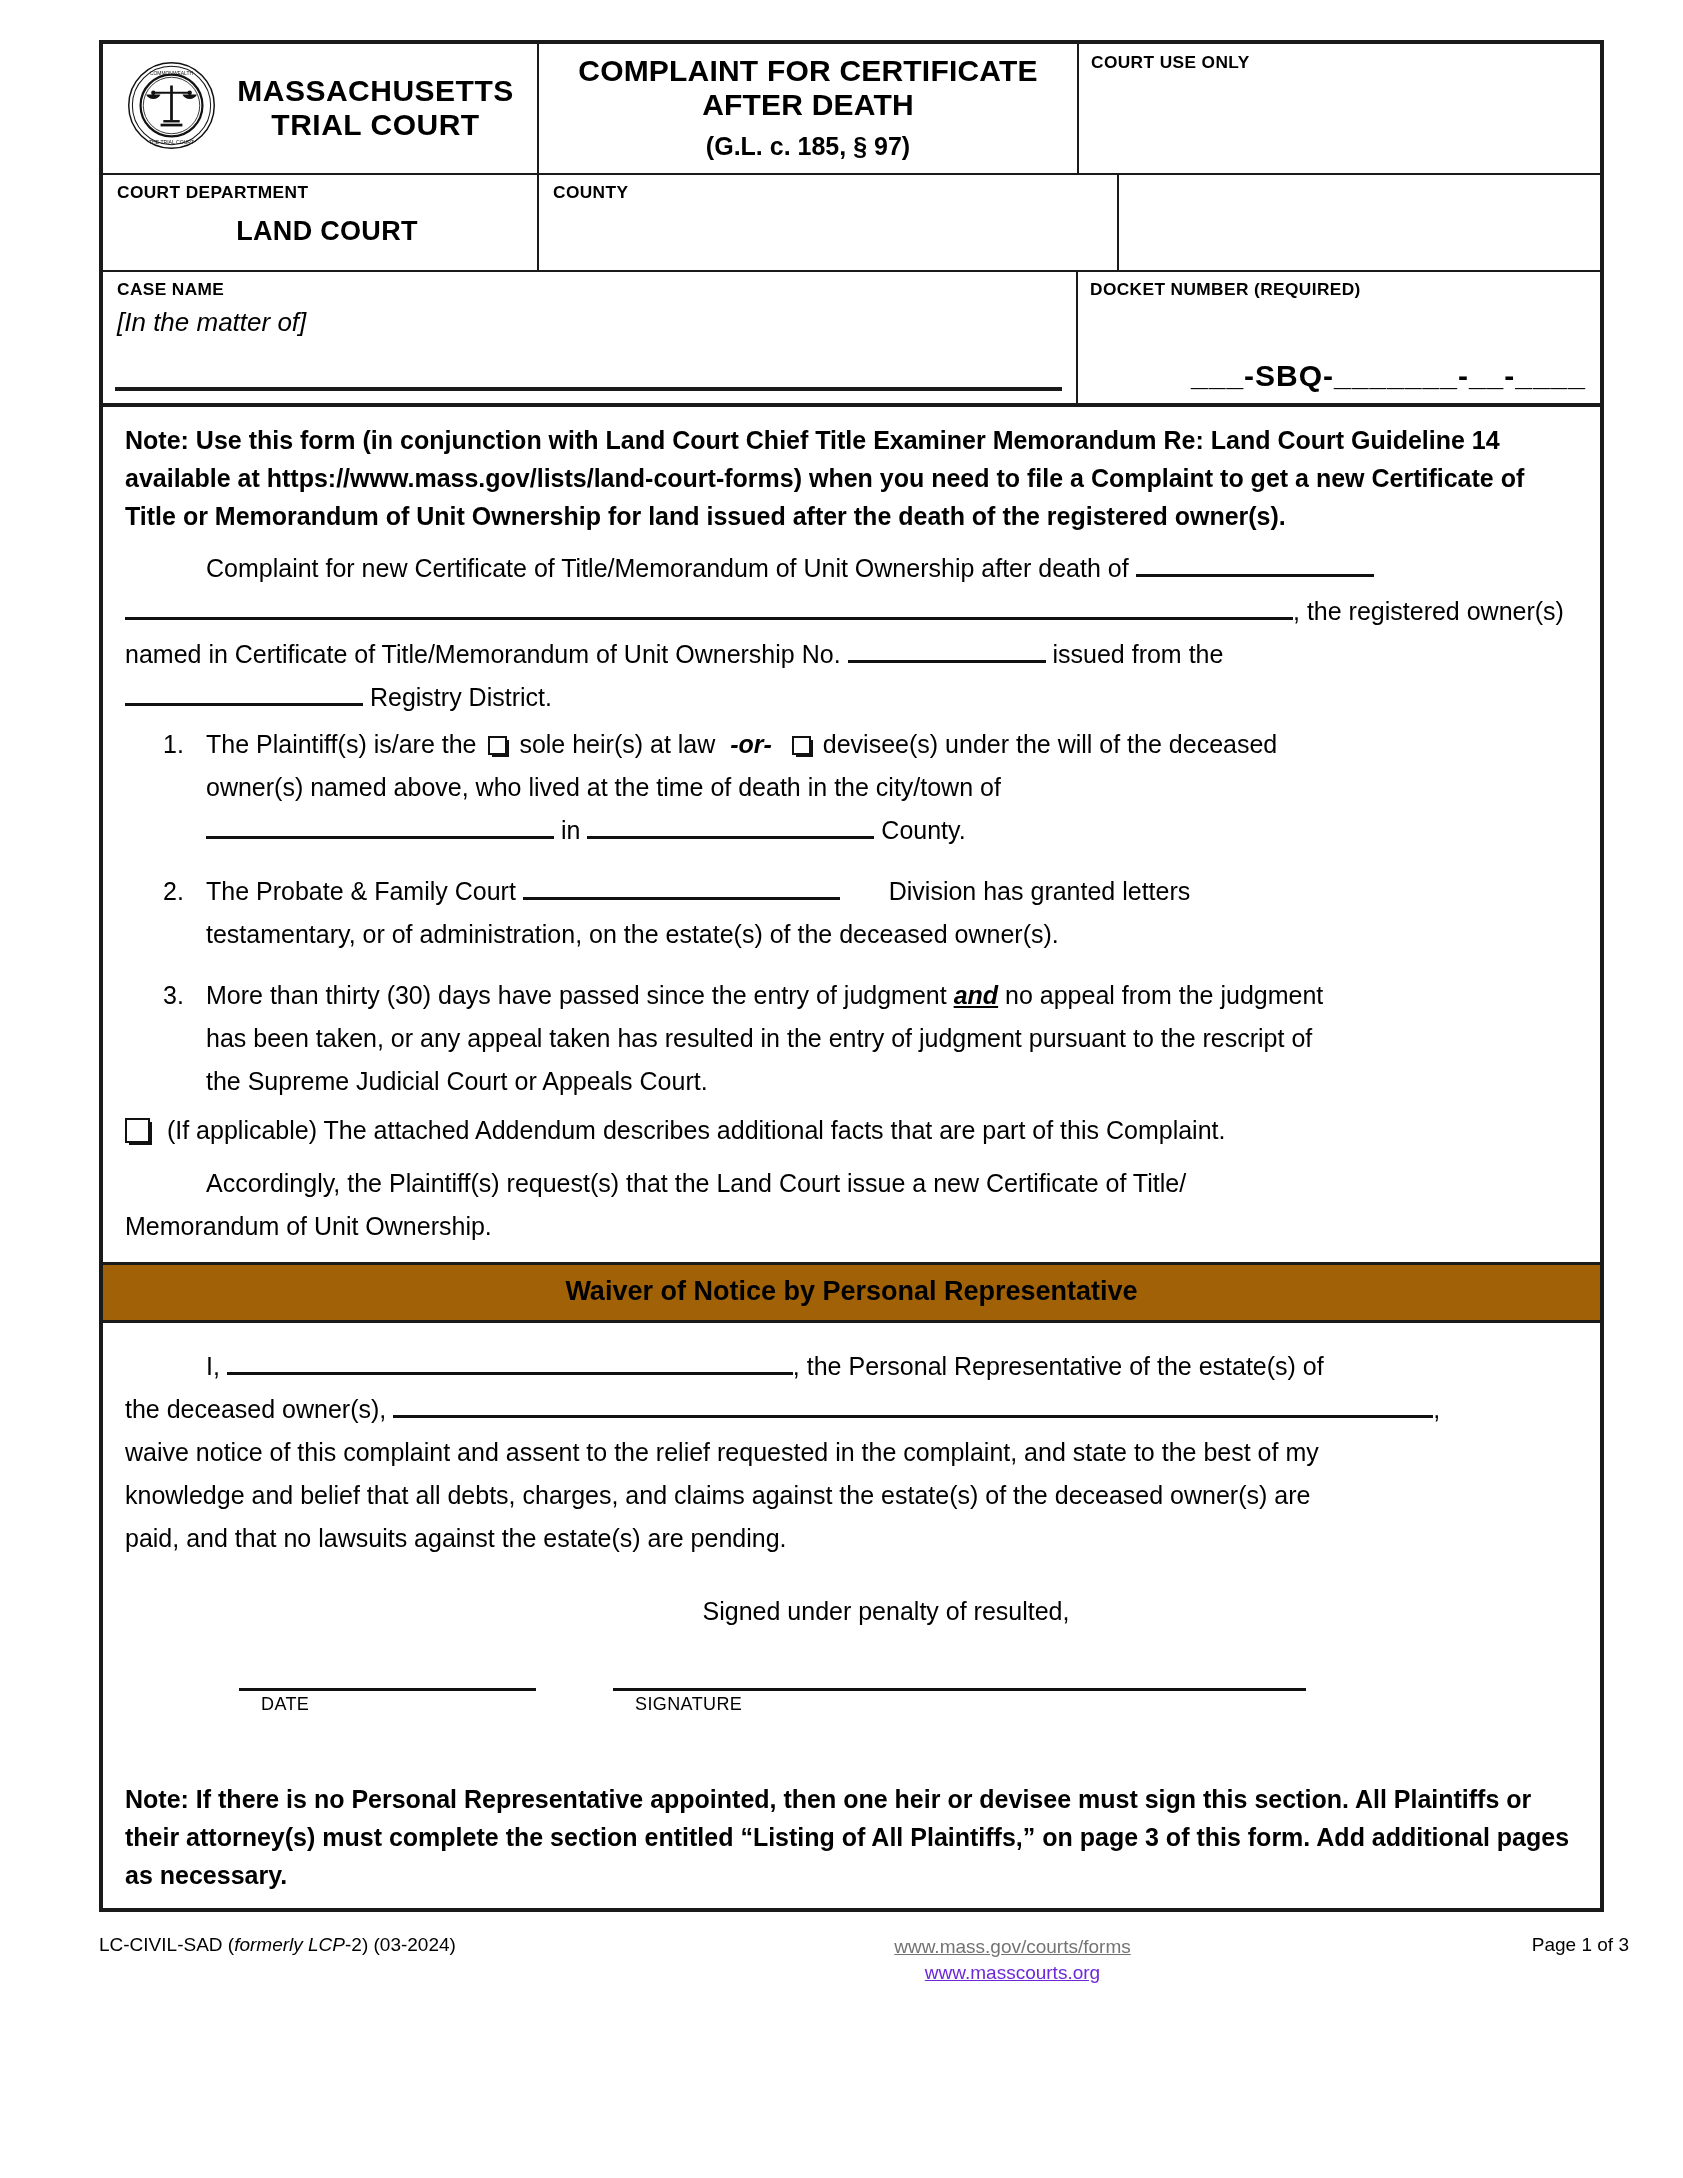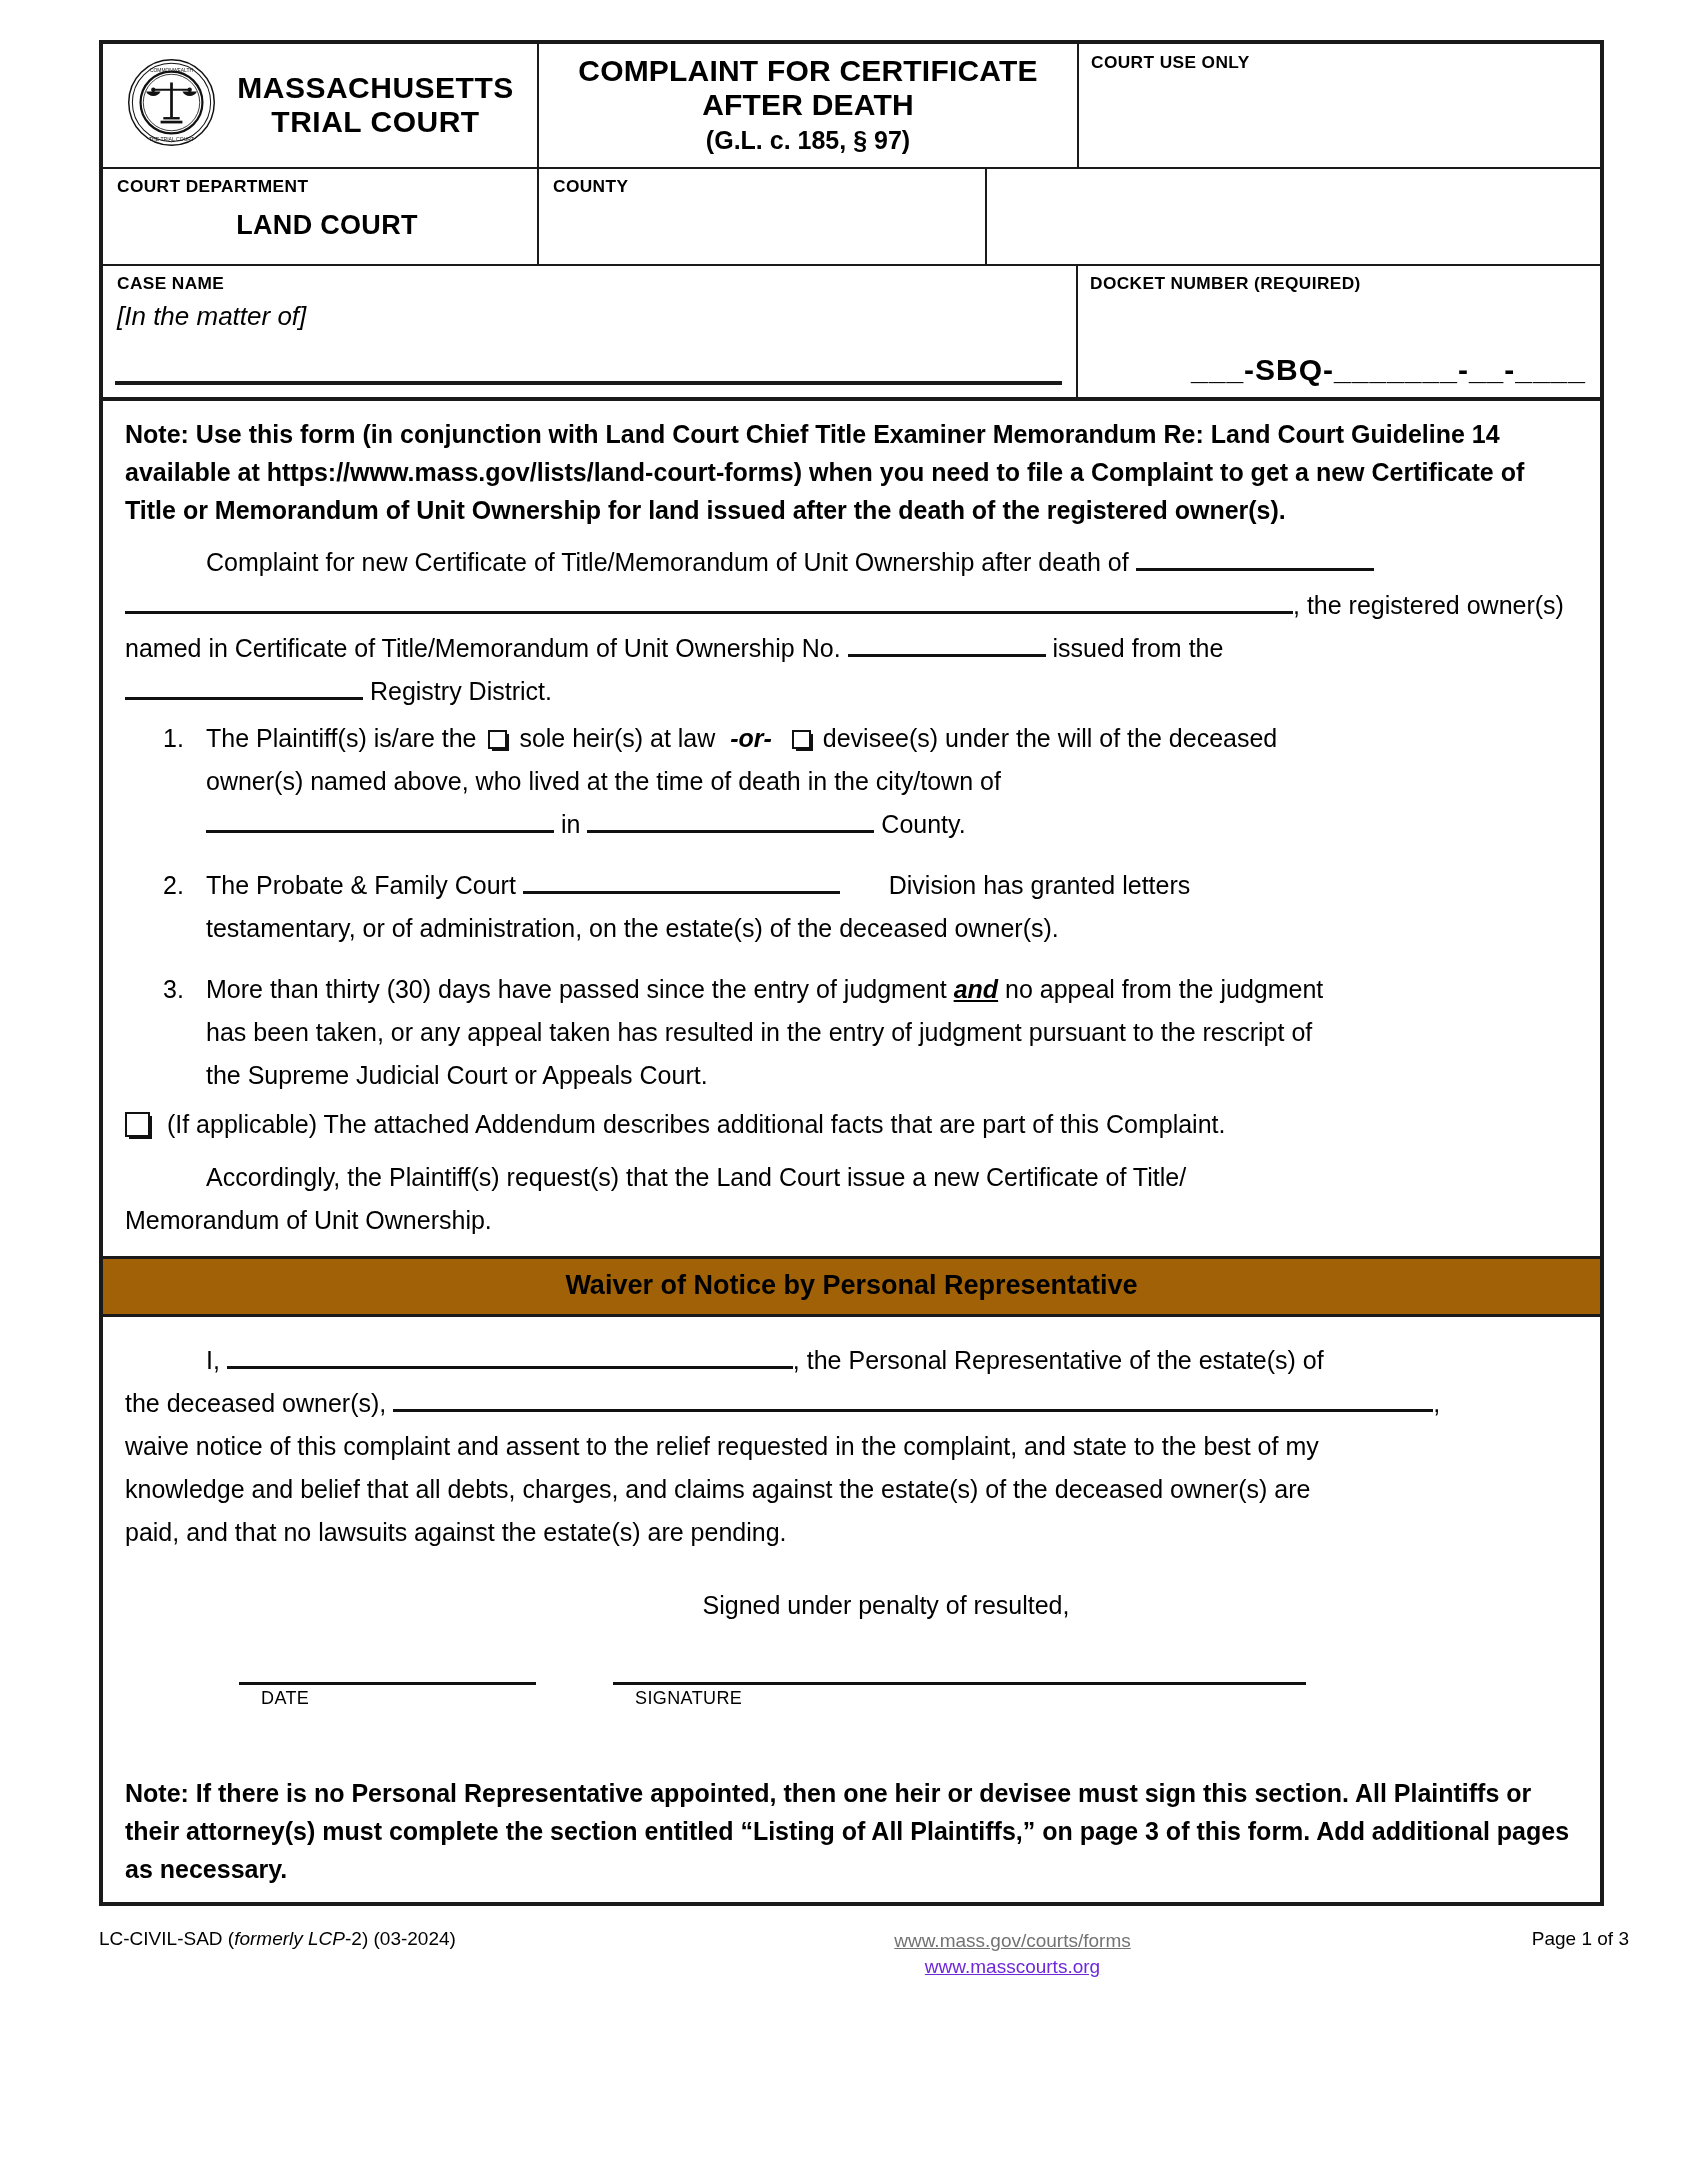--- a/index.html
+++ b/index.html
@@ -20,28 +20,28 @@
   .cell { border-right:2px solid #1a1a1a; }
   .cell:last-child { border-right:none; }
   .brow { border-bottom:2px solid #1a1a1a; }
 
   .seal-cell { width:436px; display:flex; align-items:center; justify-content:center; padding:8px 6px 10px 6px; }
   .seal-wrap { display:flex; align-items:center; gap:20px;justify-content:center; }
   .court-name { font-size:30px; font-weight:700; letter-spacing:0.5px; line-height:1.12; text-align:center; }
 
   .title-cell { width:540px; display:flex; flex-direction:column; align-items:center; justify-content:center; padding:10px 6px 12px; }
   .title-main { font-size:30px; font-weight:700; text-align:center; line-height:1.14; letter-spacing:0.2px; }
-  .title-sub { font-size:25px; font-weight:700; text-align:center; margin-top:4px; }
+  .title-sub { font-size:25px; font-weight:700; text-align:center; margin-top:10px; }
 
   .cuo-cell { flex:1; padding:8px 0 0 12px; }
   .tiny-label { font-size:17.3px; font-weight:600; letter-spacing:0.4px; }
 
   .dept-cell { width:436px; height:95px; padding:7px 0 0 14px; }
   .dept-val { font-size:27px; font-weight:600; text-align:center; margin-top:13px; letter-spacing:0.3px; }
-  .county-cell { width:448px; height:95px; padding:7px 0 0 14px; }
+  .county-cell { width:580px; height:95px; padding:7px 0 0 14px; }
 
   .docket-cell { flex:1; padding:7px 0 0 12px; position:relative; }
   .docket-line { position:absolute; left:14px; right:14px; bottom:10px;
       font-size:30px; font-weight:700; letter-spacing:1px; text-align:right; }
 
   
   .case-cell { width:975px; height:131px; padding:7px 0 0 14px; position:relative; }
   .case-val { font-style:italic; font-size:26px; margin-top:7px; }
   .case-rule { position:absolute; left:12px; right:14px; bottom:12px; border-bottom:4px solid #1a1a1a; }
 

